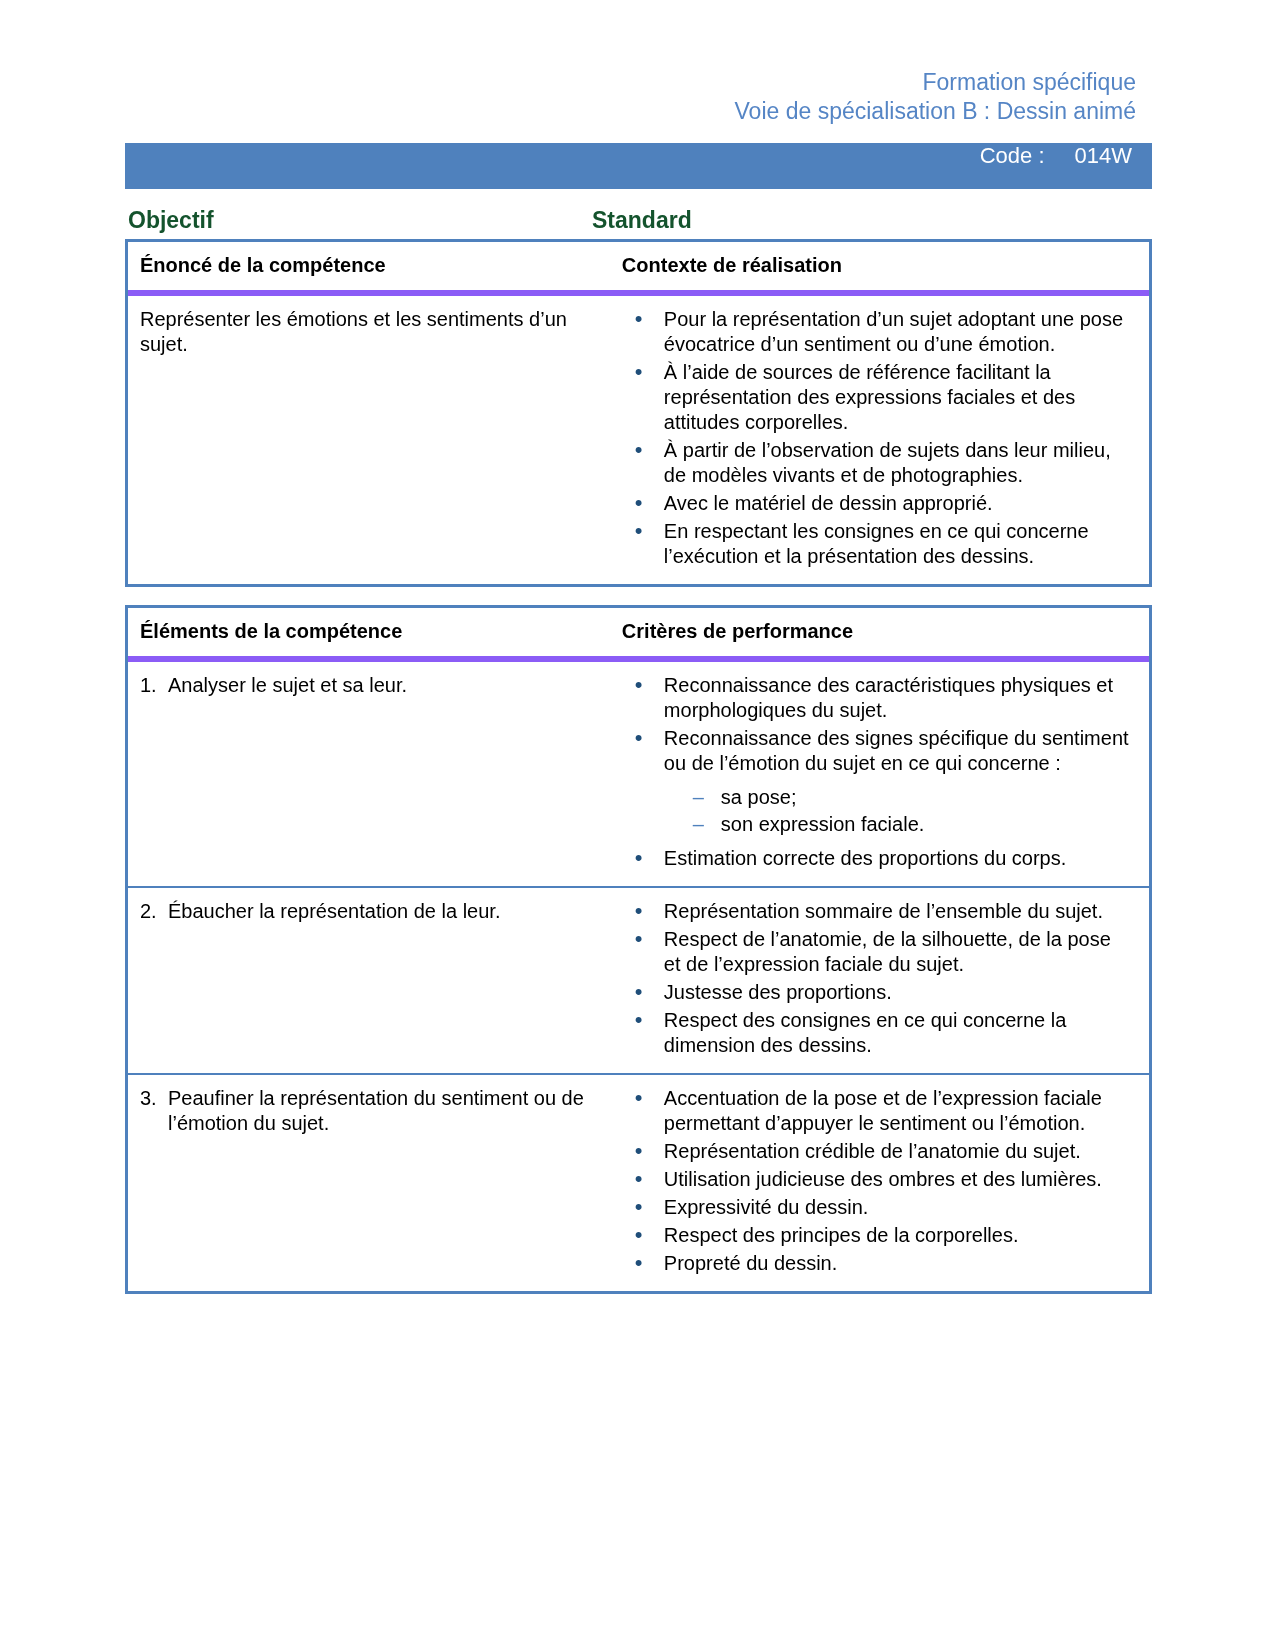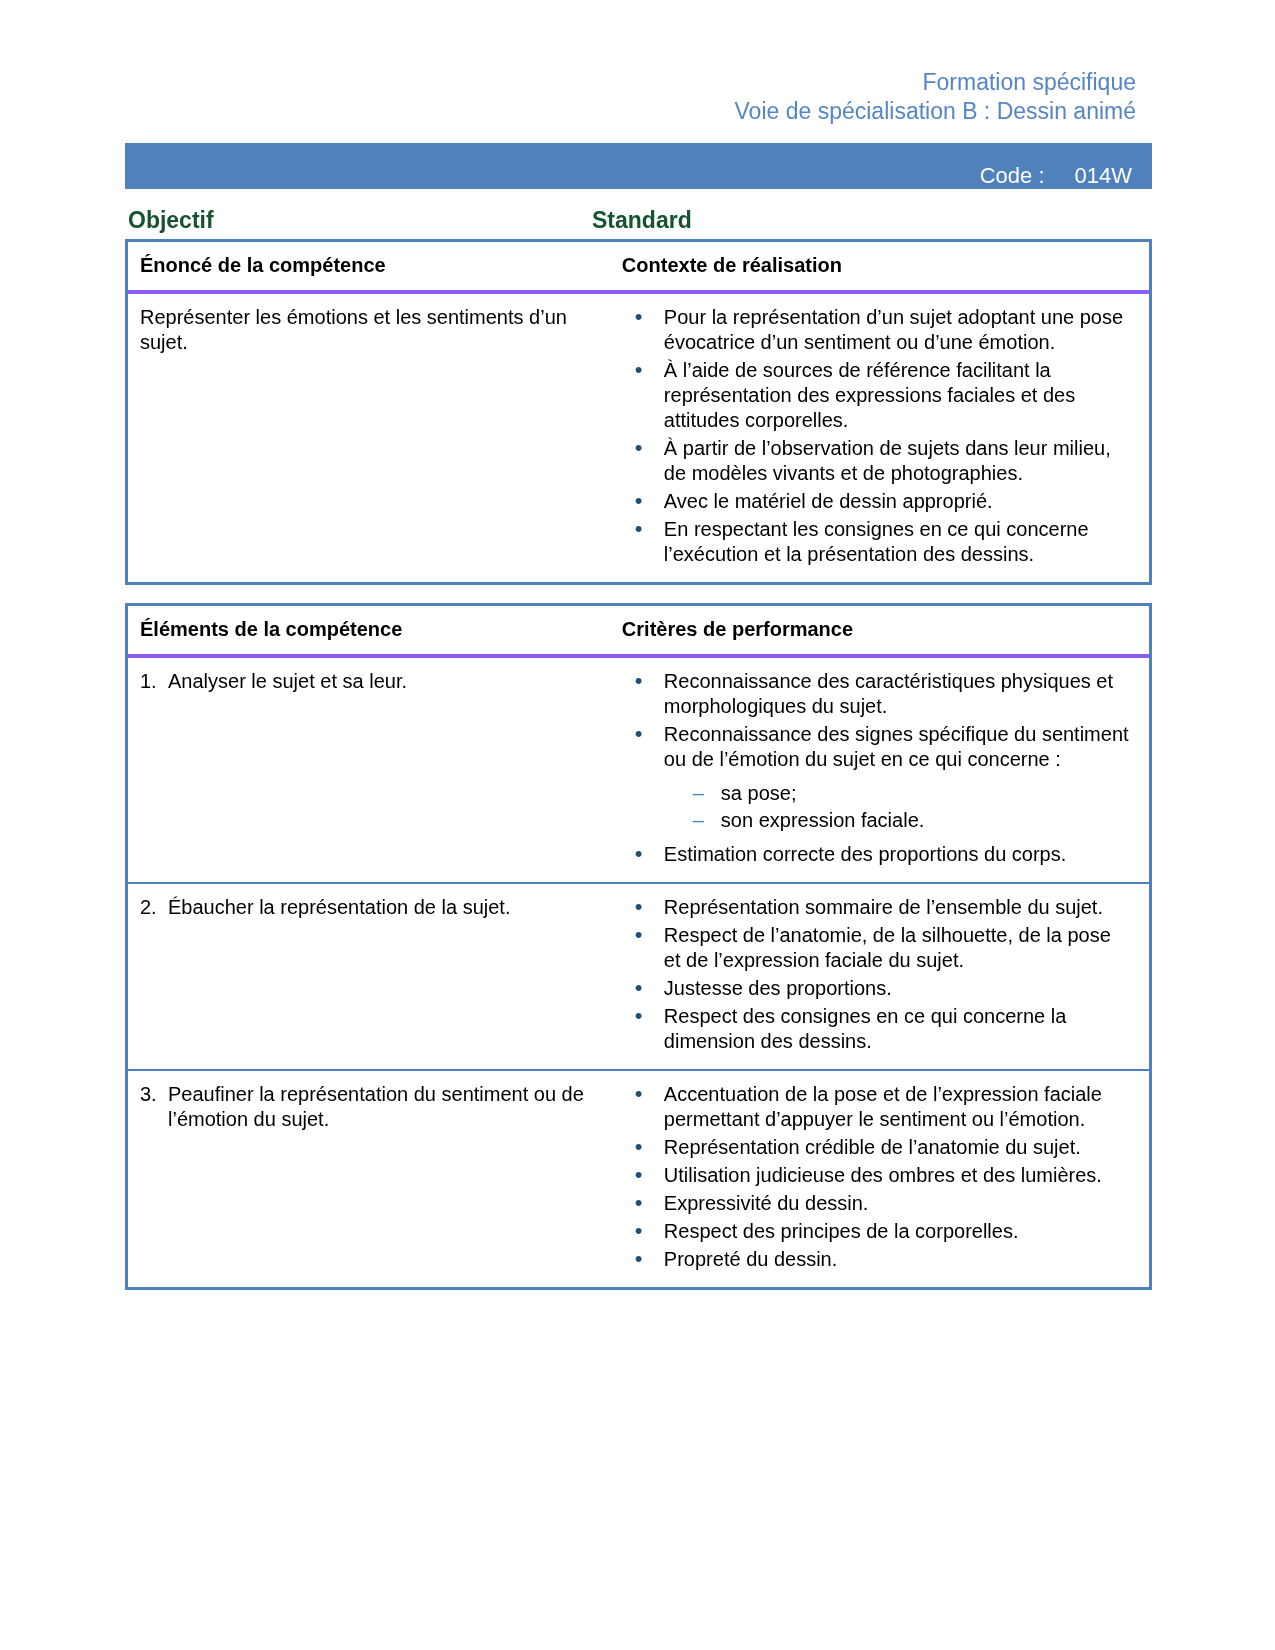--- a/index.html
+++ b/index.html
@@ -32,21 +32,21 @@
 
   
   .code-bar {
     margin-top: 17px;
     height: 46px;
     background: #4F81BD;
     color: #ffffff;
     font-size: 22px;
     display: flex;
     justify-content: flex-end;
-    align-items: flex-end;
+    align-items: flex-start;
     padding-right: 20px;
   }
   .code-bar .code-value { margin-left: 30px; }
 
   
   .section-titles {
     position: relative;
     margin-top: 14px;
     height: 36px;
   }
@@ -61,21 +61,21 @@
   .col-title.right { left: 467px; }
 
   
   .tbl {
     border: 3px solid #4F81BD;
     width: 100%;
     background: #ffffff;
   }
   .tbl2 { margin-top: 18px; }
   .row { display: flex; }
-  .header-row { border-bottom: 4px solid #8b5cf6; }
+  .header-row { border-bottom: 6px solid #8b5cf6; }
   .body-row + .body-row { border-top: 2px solid #4F81BD; }
   .cell { font-size: 20px; line-height: 25px; }
   .cell.left  { width: 47%; padding: 11px 10px 12px 12px; }
   .cell.right { width: 53%; padding: 11px 8px 12px 14px; }
   .th { font-weight: bold; }
 
   
   .element { display: flex; }
   .element .num { width: 28px; flex-shrink: 0; }
   .element .etext { flex: 1; max-width: 440px; }
@@ -193,21 +193,21 @@
             </li>
             <li>Estimation correcte des proportions du corps.</li>
           </ul>
         </div>
       </div>
 
       <div class="row body-row">
         <div class="cell left">
           <div class="element">
             <span class="num">2.</span>
-            <span class="etext">Ébaucher la représentation de la sujet.</span>
+            <span class="etext">Ébaucher la représentation de la leur.</span>
           </div>
         </div>
         <div class="cell right">
           <ul class="bullets">
             <li>Représentation sommaire de l’ensemble du sujet.</li>
             <li>Respect de l’anatomie, de la silhouette, de la pose et de l’expression faciale du sujet.</li>
             <li>Justesse des proportions.</li>
             <li>Respect des consignes en ce qui concerne la dimension des dessins.</li>
           </ul>
         </div>

